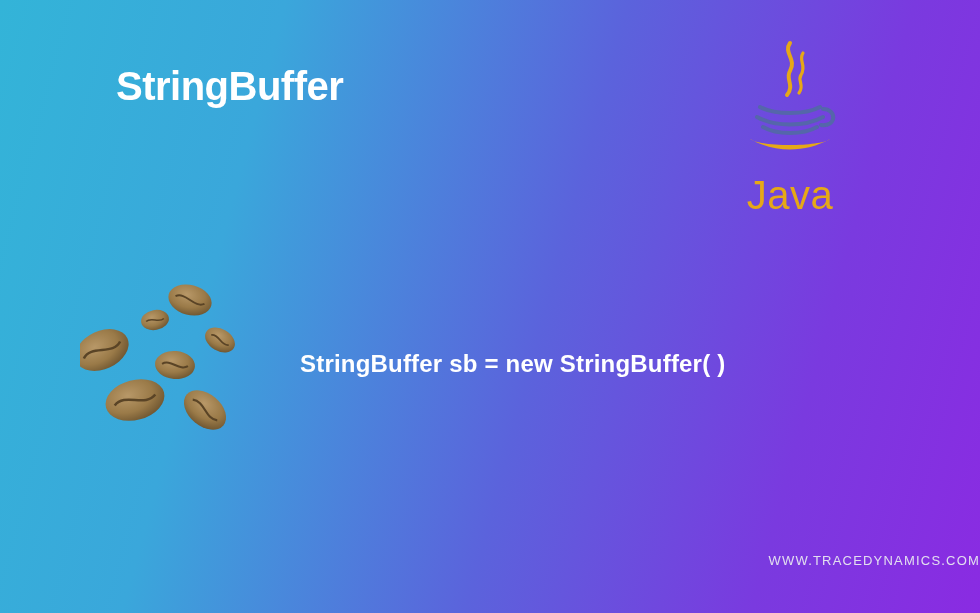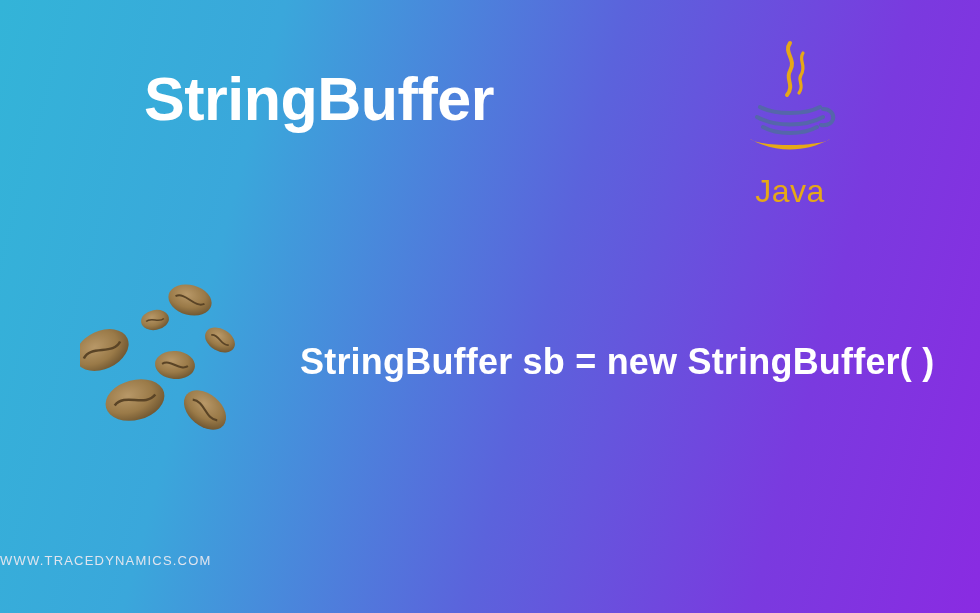--- a/index.html
+++ b/index.html
@@ -12,60 +12,59 @@
   }
   .canvas {
     position: relative;
     width: 980px;
     height: 613px;
     background: linear-gradient(105deg, #33b4d8 0%, #3aa7db 25%, #5b63dc 55%, #7a3adf 80%, #8a2be2 100%);
   }
   .title {
     position: absolute;
     top: 60px;
-    left: 109px;
+    left: 116px;
     color: #ffffff;
-    font-size: 61px;
+    font-size: 40px;
     font-weight: 600;
     line-height: 1.3;
-    text-align: center;
     width: 420px;
     letter-spacing: -0.5px;
   }
   .code-line {
     position: absolute;
-    top: 341px;
+    top: 350px;
     left: 300px;
     color: #ffffff;
-    font-size: 36px;
+    font-size: 24px;
     font-weight: 600;
     letter-spacing: 0.2px;
   }
   .footer {
     position: absolute;
     bottom: 45px;
     width: 100%;
-    text-align: left;
+    text-align: right;
     color: #e8e8f0;
     font-size: 13px;
     letter-spacing: 1.2px;
     opacity: 0.95;
   }
   
   .java-logo {
     position: absolute;
     top: 35px;
     right: 125px;
     width: 130px;
     height: 180px;
     text-align: center;
   }
   .java-text {
     color: #e6a817;
-    font-size: 32px;
+    font-size: 40px;
     font-weight: 500;
     font-family: Arial, sans-serif;
     margin-top: 4px;
     letter-spacing: 0.5px;
   }
   
   .beans {
     position: absolute;
     top: 270px;
     left: 80px;

